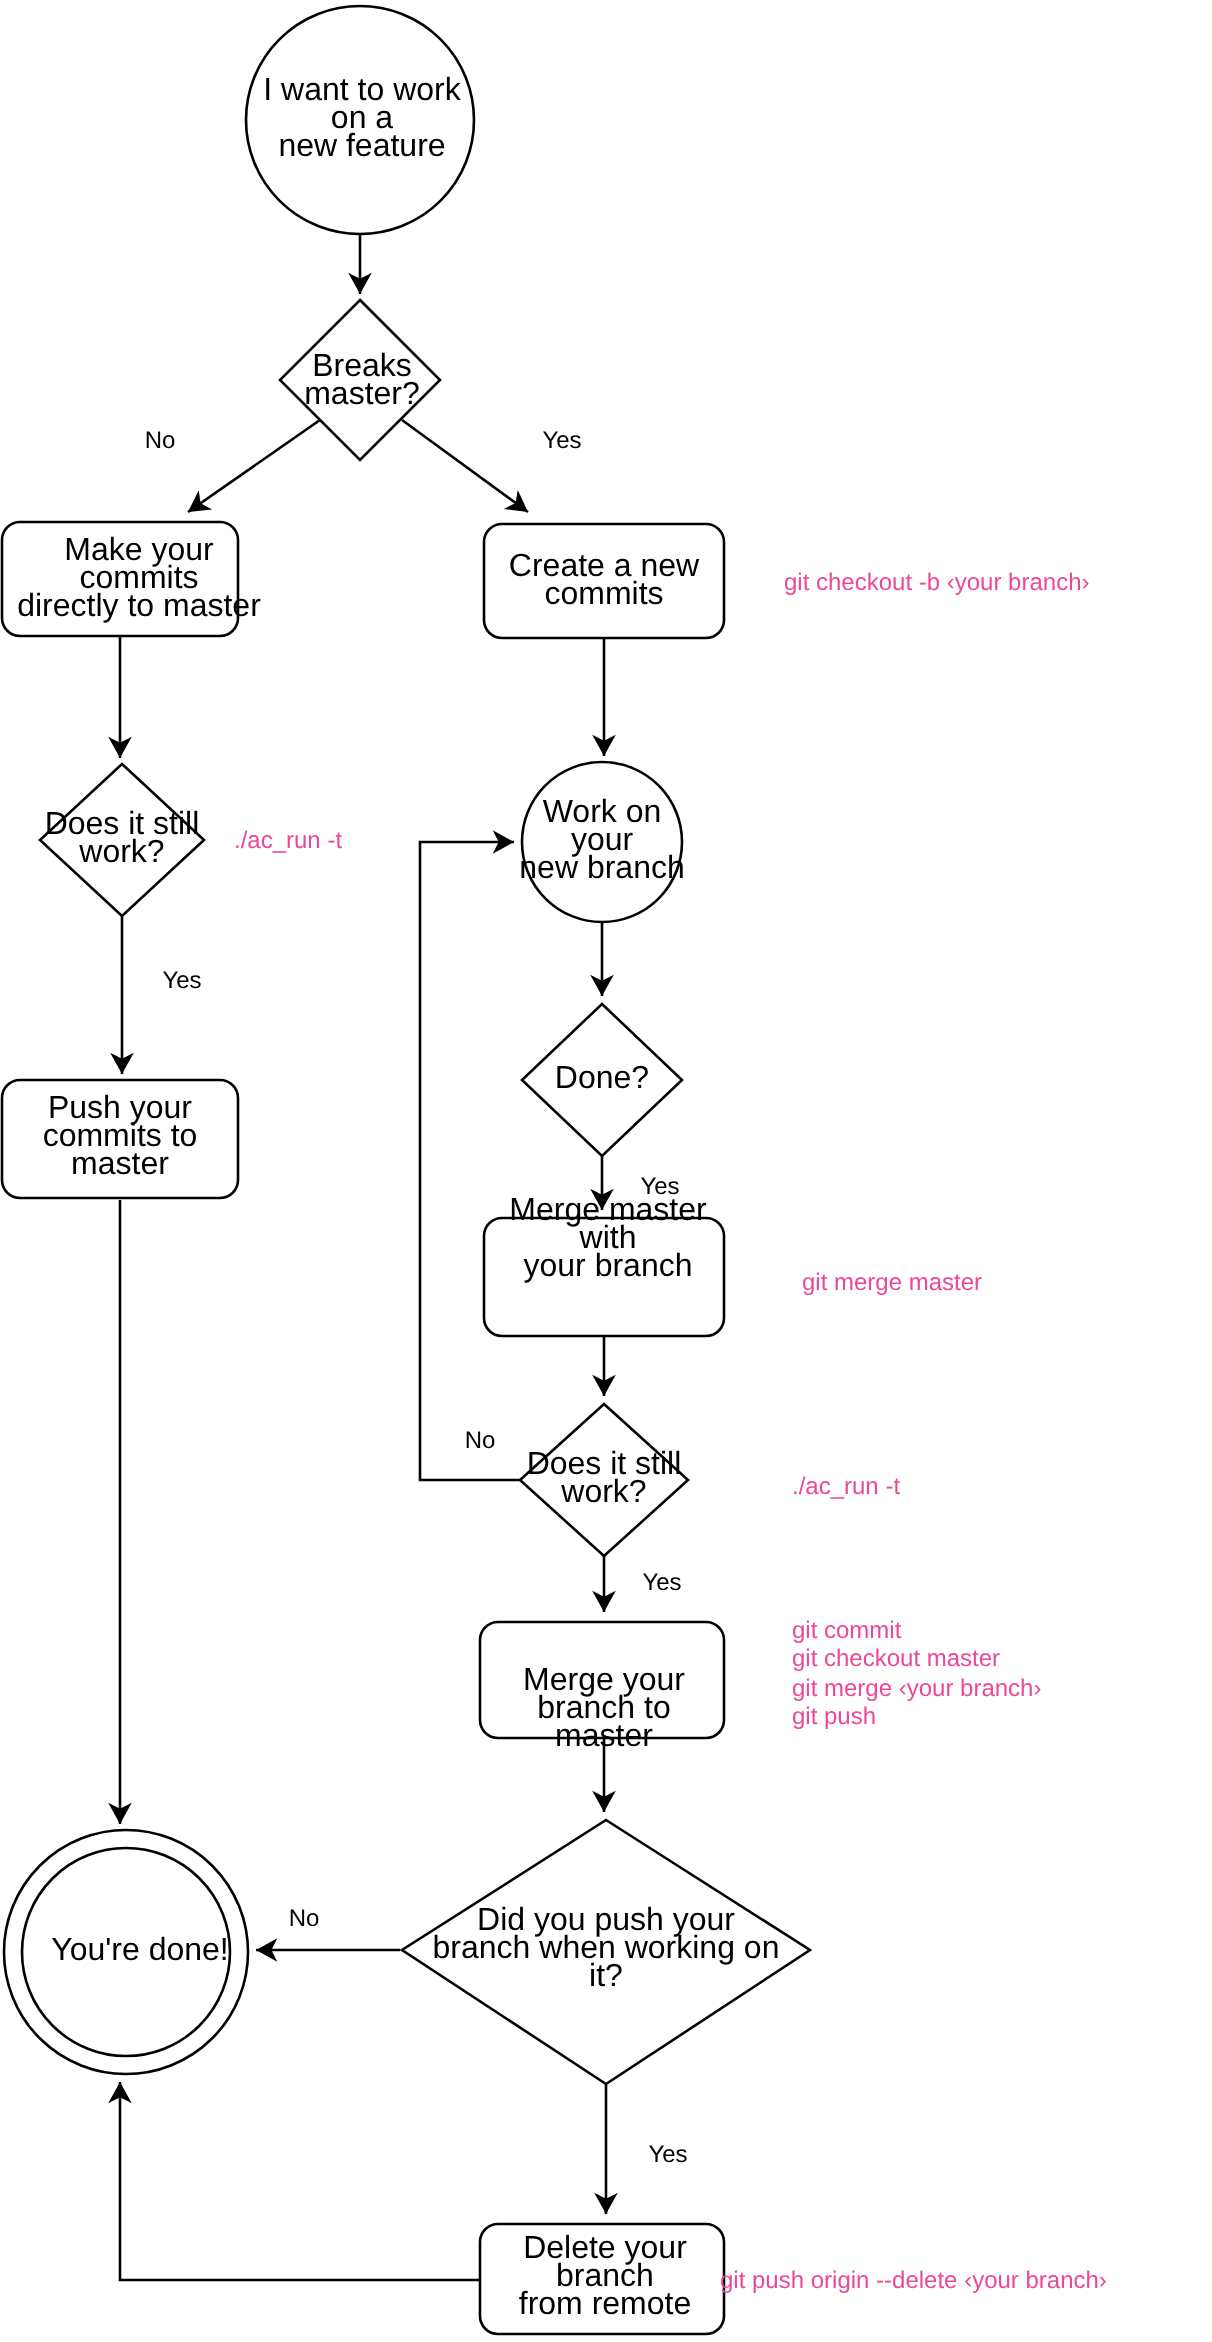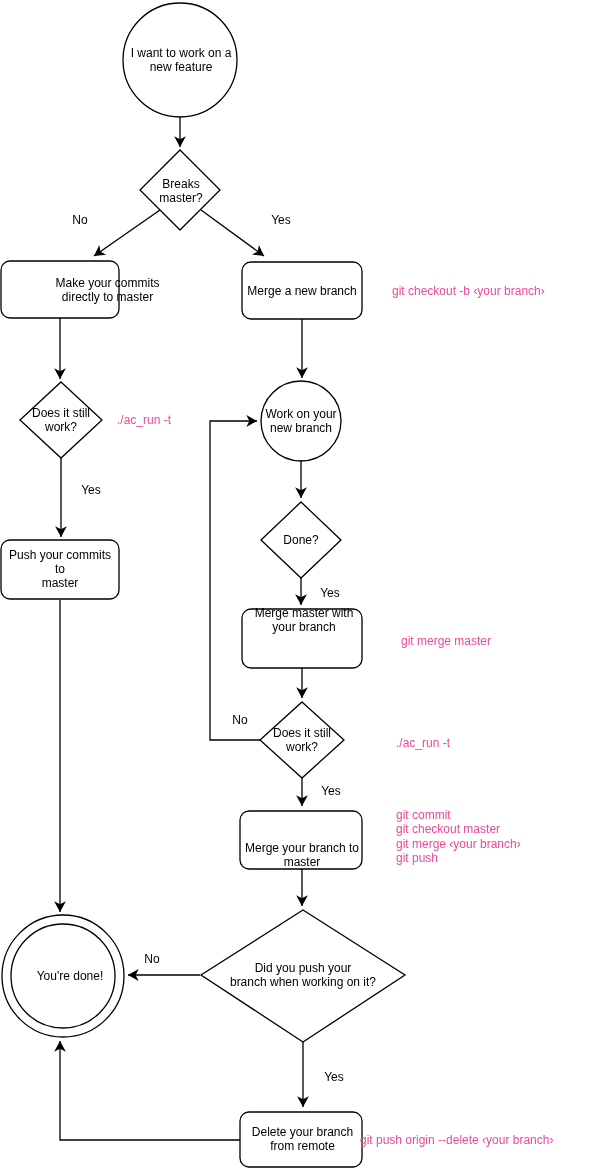--- a/index.html
+++ b/index.html
@@ -12,21 +12,21 @@
     color: #000000;
     overflow: hidden;
   }
   #diagram-svg { position: absolute; left: 0; top: 0; }
   .node-label {
     position: absolute;
     display: flex;
     align-items: center;
     justify-content: center;
     text-align: center;
-    font-size: 12px;
+    font-size: 16px;
     line-height: 14px;
     white-space: pre-line;
     color: #000000;
   }
   .edge-label {
     position: absolute;
     display: flex;
     align-items: center;
     justify-content: center;
     text-align: center;
@@ -89,23 +89,23 @@
       <circle cx="63" cy="976" r="61" fill="#ffffff"></circle>
       <circle cx="63" cy="976" r="52" fill="#ffffff"></circle>
       <rect x="240" y="1112" width="122" height="55" rx="9" fill="#ffffff"></rect>
     </g>
   </svg>
 
   <div class="node-label" style="left:124px; top:31px;  width:114px; height:58px;">I want to work on a
 new feature</div>
   <div class="node-label" style="left:146px; top:163px; width:70px;  height:56px;">Breaks
 master?</div>
-  <div class="node-label" style="left:3px;   top:262px; width:133px; height:55px;padding-left:38px;">Make your commits
+  <div class="node-label" style="left:3px;   top:262px; width:133px; height:55px;">Make your commits
 directly to master</div>
-  <div class="node-label" style="left:244px; top:263px; width:116px; height:55px;">Merge a new branch</div>
+  <div class="node-label" style="left:244px; top:263px; width:116px; height:55px;">Create a new commits</div>
   <div class="node-label" style="left:21px;  top:390px; width:80px;  height:60px;">Does it still
 work?</div>
   <div class="node-label" style="left:259px; top:391px; width:84px;  height:60px;">Work on your
 new branch</div>
   <div class="node-label" style="left:266px; top:532px; width:70px;  height:16px;">Done?</div>
   <div class="node-label" style="left:3px;   top:541px; width:114px; height:56px;">Push your commits to
 master</div>
   <div class="node-label" style="left:244px; top:592px; width:120px; height:56px;">Merge master with
 your branch</div>
   <div class="node-label" style="left:262px; top:710px; width:80px;  height:60px;">Does it still

